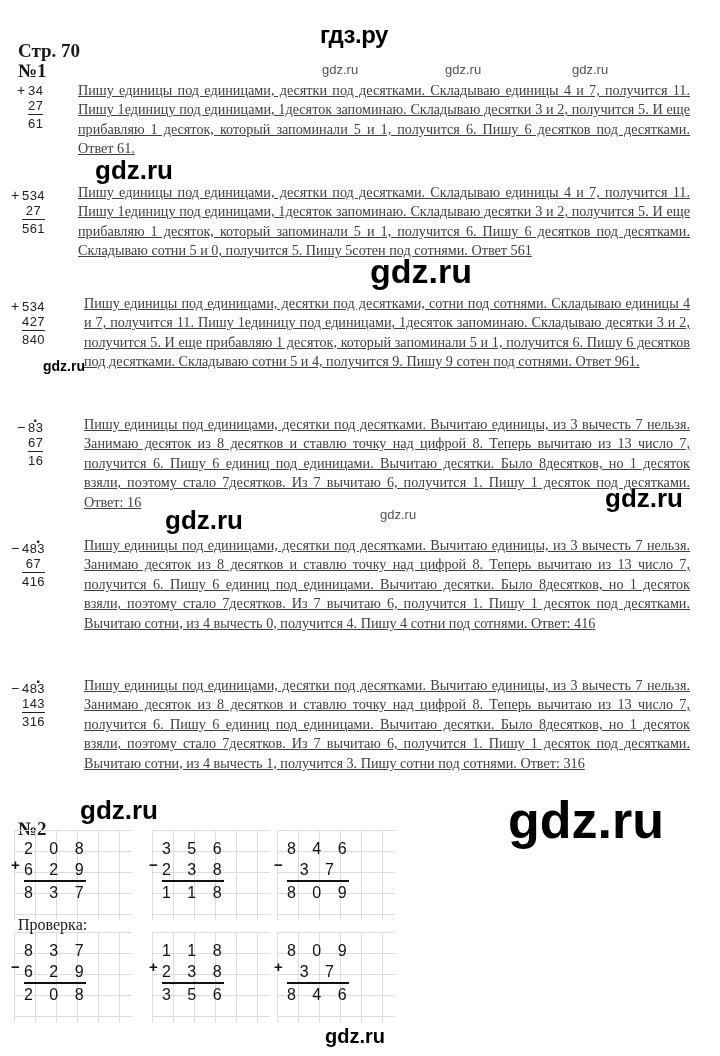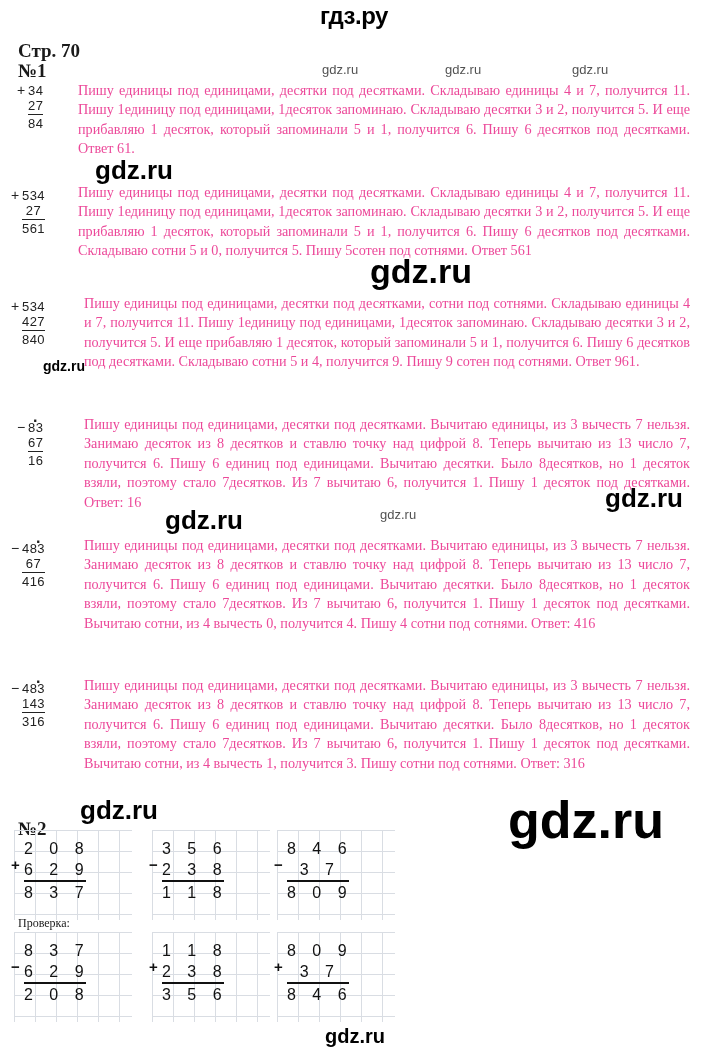--- a/index.html
+++ b/index.html
@@ -8,21 +8,21 @@
     background:#ffffff;
     font-family:"Liberation Serif", serif;
     color:#1a1a1a;
     position:relative;
     overflow:hidden;
   }
   .page{position:relative;width:720px;height:1056px;}
 
   
   .site-logo{
-    position:absolute;left:320px;top:2px;
+    position:absolute;left:320px;top:21px;
     font-family:"Liberation Sans", sans-serif;
     font-weight:bold;font-size:24px;letter-spacing:-.5px;color:#000;
   }
 
   
   .wm{
     position:absolute;
     font-family:"Liberation Sans", sans-serif;
     color:#000;
     white-space:nowrap;
@@ -67,21 +67,22 @@
     margin-top:1px;margin-bottom:1px;
   }
 
   
   .expl{
     position:absolute;
     font-family:"Liberation Serif", serif;
     font-size:14.2px;
     line-height:19.4px;
     text-align:justify;
-    color:#ec4899;
+    color:#404040;
+    text-decoration:underline;
   }
 
   
   .grid-block{
     position:absolute;
     background:
       repeating-linear-gradient(to right,  #d9dde3 0 1px, transparent 1px 21px),
       repeating-linear-gradient(to bottom, #d9dde3 0 1px, transparent 1px 21px);
   }
   .sum{
@@ -95,21 +96,21 @@
   .sum .op{
     position:absolute;left:-11px;
     font-size:15px;font-weight:bold;
   }
   .sum .rule{
     display:block;border-top:2px solid #111;width:62px;margin:0 0 0 2px;
   }
   .proverka{
     position:absolute;
     font-family:"Liberation Serif", serif;
-    font-size:12px;
+    font-size:16px;
   }
 </style>
 </head>
 <body>
 
 <div class="page">
 
   <div class="site-logo">гдз.ру</div>
 
   <div id="wm-layer">
@@ -132,21 +133,21 @@
       <div class="task-num" style="left: 18px; top: 60px;">№1</div>
       <div class="task-num" style="left: 18px; top: 818px;">№2</div>
     </div>
 
   <div id="problem-layer">
       <div class="calc" style="left: 28px; top: 83px;">
         <span class="sign" style="top: 0px;">+</span>
         <span class="row">34</span>
         <span class="row">27</span>
         <span class="bar"></span>
-        <span class="row">84</span>
+        <span class="row">61</span>
       </div>
       <div class="expl" style="left: 78px; top: 81px; width: 612px;">Пишу единицы под единицами, десятки под десятками. Складываю единицы 4 и 7, получится 11. Пишу 1единицу под единицами, 1десяток запоминаю. Складываю десятки 3 и 2, получится 5. И еще прибавляю 1 десяток, который запоминали 5 и 1, получится 6. Пишу 6 десятков под десятками. Ответ 61.</div>
       <div class="calc" style="left: 22px; top: 188px;">
         <span class="sign" style="top: 0px;">+</span>
         <span class="row">534</span>
         <span class="row">27</span>
         <span class="bar"></span>
         <span class="row">561</span>
       </div>
       <div class="expl" style="left: 78px; top: 183px; width: 612px;">Пишу единицы под единицами, десятки под десятками. Складываю единицы 4 и 7, получится 11. Пишу 1единицу под единицами, 1десяток запоминаю. Складываю десятки 3 и 2, получится 5. И еще прибавляю 1 десяток, который запоминали 5 и 1, получится 6. Пишу 6 десятков под десятками. Складываю сотни 5 и 0, получится 5. Пишу 5сотен под сотнями. Ответ 561</div>

